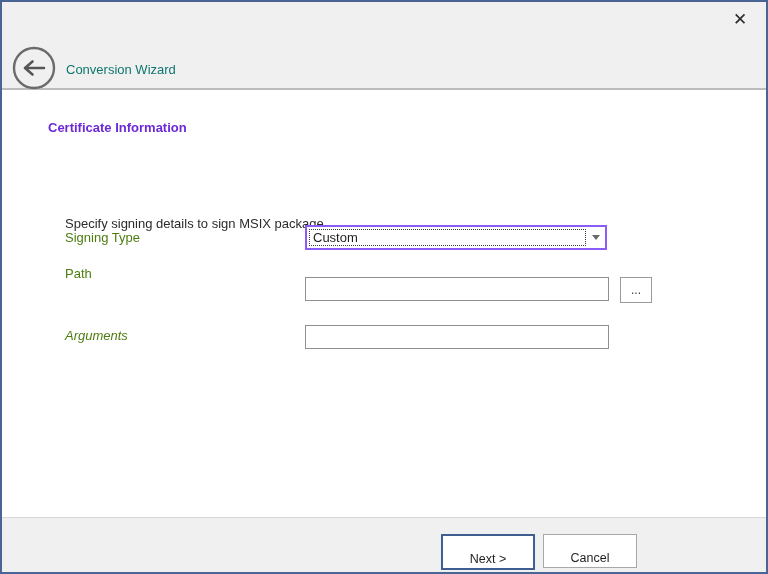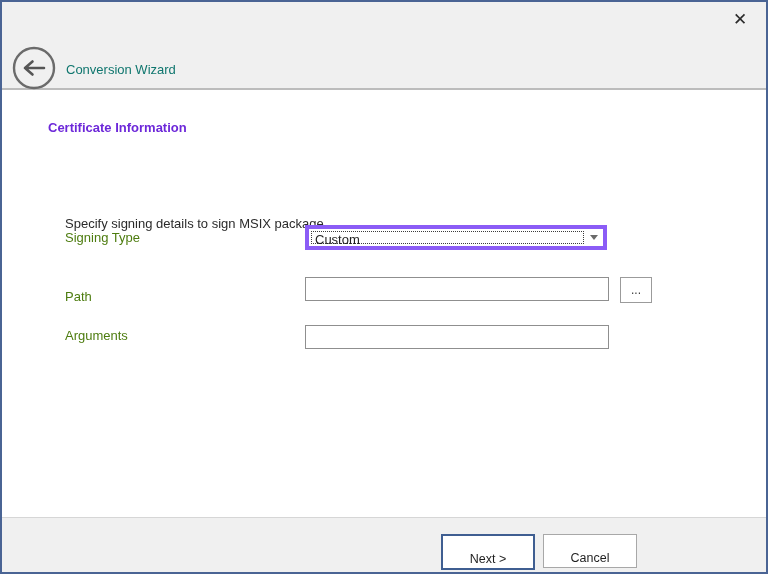--- a/index.html
+++ b/index.html
@@ -48,29 +48,29 @@
   }
   .page-desc{
     position:absolute;left:63px;top:170px;
     font-size:13px;color:#2b2b2b;margin-top:44px;
   }
   .field-label{
     position:absolute;left:63px;
     font-size:13px;color:#4d7c0f;line-height:16px;
   }
   .lbl-signing{top:228px;}
-  .lbl-path{top:287px;}
-  .lbl-args{top:326px;}
+  .lbl-path{top:264px;}
+  .lbl-args{top:326px;font-style:italic;}
   
   .combo{
     position:absolute;left:303px;top:223px;
     width:302px;height:25px;
     box-sizing:border-box;
     background:#ffffff;
-    border:4px solid #8b5cf6;
+    border:2px solid #8b5cf6;
     cursor:default;
   }
   .combo-focus{
     position:absolute;left:2px;top:2px;bottom:2px;right:19px;
     border:1px dotted #3c3c3c;
   }
   .combo-value{
     position:absolute;left:6px;top:0;
     line-height:22px;font-size:13px;color:#1e1e1e;
     white-space:nowrap;

